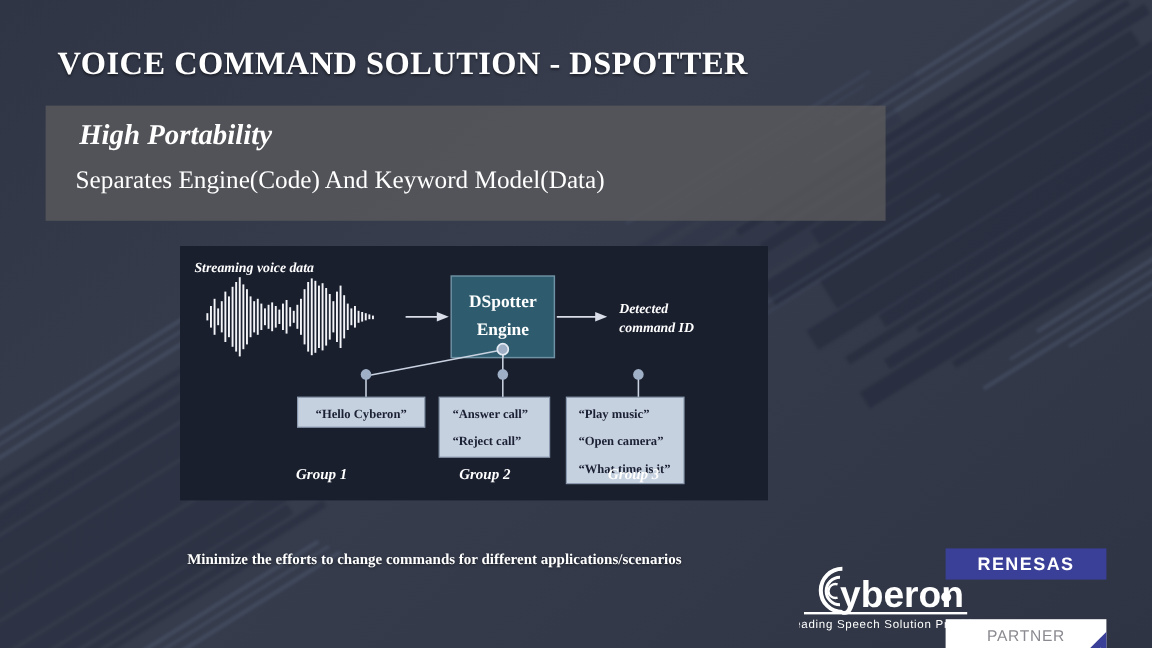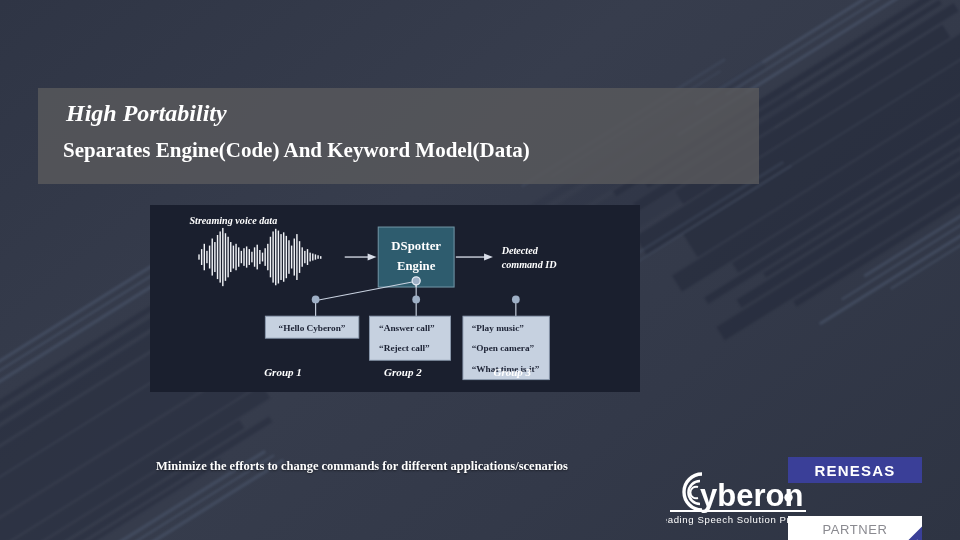--- a/index.html
+++ b/index.html
@@ -70,49 +70,48 @@
   }
 
   
   .subtitle-band {
     position: absolute;
     left: 38px;
     top: 88px;
     width: 700px;
     height: 96px;
     background: rgba(90, 90, 92, 0.80);
-    padding-left: 21px;
   }
   .subtitle-line1 {
     position: absolute;
     left: 28px;
     top: 12px;
     font-size: 24px;
     font-weight: bold;
     font-style: italic;
     color: #ffffff;
     white-space: nowrap;
   }
   .subtitle-line2 {
     position: absolute;
     left: 25px;
     top: 50px;
     font-size: 21px;
-    font-weight: bold;
+    font-weight: normal;
     color: #ffffff;
     white-space: nowrap;
   }
 
   
   .diagram-panel {
     position: absolute;
     left: 150px;
     top: 205px;
     width: 490px;
-    height: 187px;
+    height: 212px;
     background: #1a1f2e;
   }
   .diagram-svg {
     position: absolute;
     inset: 0;
     width: 100%;
     height: 100%;
   }
 
   .dg-label {
@@ -294,20 +293,21 @@
       </g>
       <g fill="#4a566c">
         <rect x="110" y="88" width="240" height="3"></rect>
         <rect x="140" y="96" width="200" height="2"></rect>
         <rect x="130" y="206" width="215" height="3"></rect>
         <rect x="100" y="214" width="250" height="2"></rect>
       </g>
     </svg>
   </div>
 
+  <div class="slide-title">VOICE COMMAND SOLUTION - DSPOTTER</div>
 
   <div class="subtitle-band">
     <div class="subtitle-line1">High Portability</div>
     <div class="subtitle-line2">Separates Engine(Code) And Keyword Model(Data)</div>
   </div>
 
   <div class="diagram-panel">
     <svg class="diagram-svg" viewBox="0 0 490 212">
 
       <text class="dg-label dg-label-stream" x="12" y="22">Streaming voice data</text>

